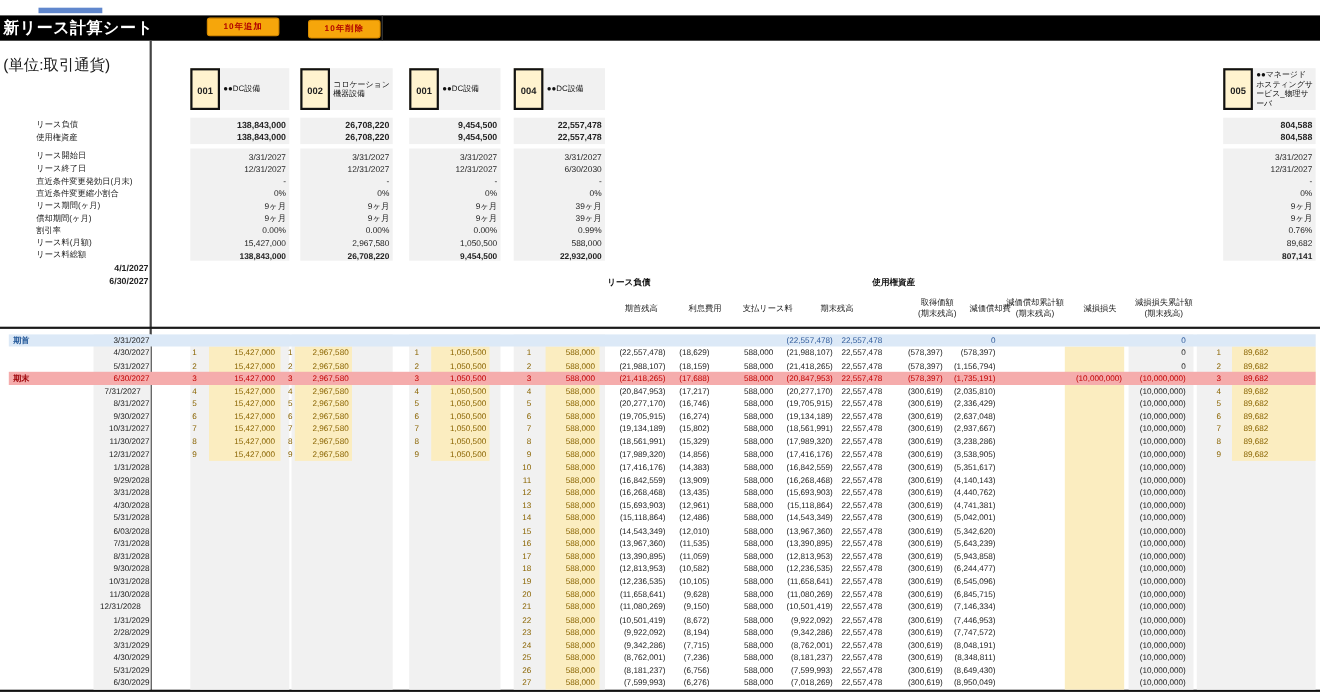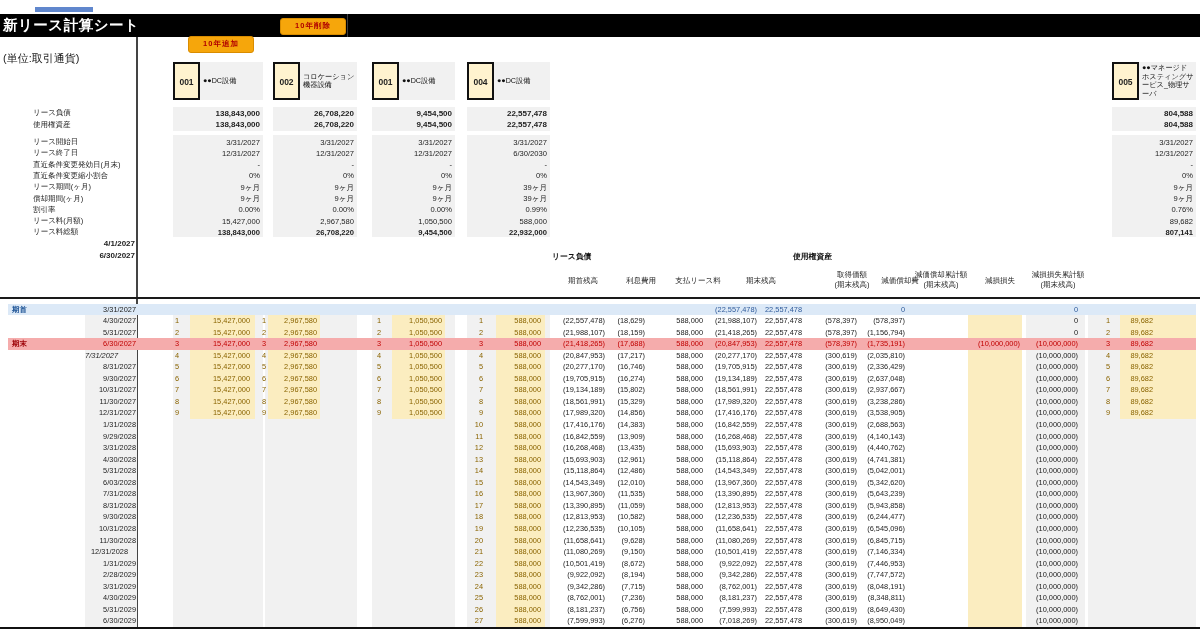--- a/index.html
+++ b/index.html
@@ -31,24 +31,24 @@
 <body>
 
 <div id="stage">
 
   <div class="abs" style="left:35px;top:7px;width:58px;height:5px;background:#4472C4;opacity:.85;"></div>
 
   <div class="abs bar" style="left:0;top:14px;width:1200px;height:23px;"></div>
   <div class="abs" style="left:3px;top:16px;color:#fff;font-weight:bold;font-size:14.5px;letter-spacing:.5px;">新リース計算シート</div>
   <div class="abs" style="left:347px;top:14px;width:1px;height:23px;background:#3c3c3c;"></div>
 
-  <div class="abs btn" style="left:188px;top:36px;width:64px;height:15px;">10年追加</div>
+  <div class="abs btn" style="left:188px;top:16px;width:64px;height:15px;">10年追加</div>
   <div class="abs btn" style="left:280px;top:18px;width:64px;height:15px;">10年削除</div>
 
-  <div class="abs lbl" style="left:3px;top:51px;font-size:11px;">(単位:取引通貨)</div>
+  <div class="abs lbl" style="left:3px;top:51px;font-size:14px;">(単位:取引通貨)</div>
 
   <div class="abs" style="left:136px;top:37px;width:1.5px;height:591px;background:#444;"></div>
 
   <div class="abs num bold" style="left:55px;top:239px;width:80px;font-size:8px;">4/1/2027</div>
   <div class="abs num bold" style="left:55px;top:250.5px;width:80px;font-size:8px;">6/30/2027</div>
 
   <div class="abs grp" style="left:552px;top:251px;">リース負債</div>
   <div class="abs grp" style="left:793px;top:251px;">使用権資産</div>
 
   <div class="abs" style="left:0;top:297px;width:1200px;height:1.5px;background:#1a1a1a;"></div>
@@ -258,21 +258,21 @@
         <div class="abs num c-red" style="left: 577px; top: 0px; width: 68px;">(17,688)</div>
         <div class="abs num c-red" style="left: 635px; top: 0px; width: 68px;">588,000</div>
         <div class="abs num c-red" style="left: 689px; top: 0px; width: 68px;">(20,847,953)</div>
         <div class="abs num c-red" style="left: 734px; top: 0px; width: 68px;">22,557,478</div>
         <div class="abs num c-red" style="left: 789px; top: 0px; width: 68px;">(578,397)</div>
         <div class="abs num c-red" style="left: 837px; top: 0px; width: 68px;">(1,735,191)</div>
         <div class="abs num c-red" style="left: 952px; top: 0px; width: 68px;">(10,000,000)</div>
         <div class="abs num c-red" style="left: 1010px; top: 0px; width: 68px;">(10,000,000)</div>
       </div>
       <div class="abs rowtext" style="left: 0px; top: 349.7px; width: 1200px; height: 11.55px;">
-        <div class="abs num" style="left: 42px; top: 0px; width: 76px; font-style: italic;">7/31/2027</div>
+        <div class="abs num" style="left: 52px; top: 0px; width: 76px;">7/31/2027</div>
         <div class="abs num c-pay" style="left: 155px; top: 0px; width: 24px;">4</div>
         <div class="abs num c-pay" style="left: 188px; top: 0px; width: 62px;">15,427,000</div>
         <div class="abs num c-pay" style="left: 242px; top: 0px; width: 24px;">4</div>
         <div class="abs num c-pay" style="left: 255px; top: 0px; width: 62px;">2,967,580</div>
         <div class="abs num c-pay" style="left: 357px; top: 0px; width: 24px;">4</div>
         <div class="abs num c-pay" style="left: 380px; top: 0px; width: 62px;">1,050,500</div>
         <div class="abs num c-pay" style="left: 459px; top: 0px; width: 24px;">4</div>
         <div class="abs num c-pay" style="left: 479px; top: 0px; width: 62px;">588,000</div>
         <div class="abs num c-pay" style="left: 1086px; top: 0px; width: 24px;">4</div>
         <div class="abs num c-pay" style="left: 1091px; top: 0px; width: 62px;">89,682</div>
@@ -393,21 +393,21 @@
       <div class="abs rowtext" style="left: 0px; top: 419px; width: 1200px; height: 11.55px;">
         <div class="abs num" style="left: 60px; top: 0px; width: 76px;">1/31/2028</div>
         <div class="abs num c-pay" style="left: 459px; top: 0px; width: 24px;">10</div>
         <div class="abs num c-pay" style="left: 479px; top: 0px; width: 62px;">588,000</div>
         <div class="abs num" style="left: 537px; top: 0px; width: 68px;">(17,416,176)</div>
         <div class="abs num" style="left: 577px; top: 0px; width: 68px;">(14,383)</div>
         <div class="abs num" style="left: 635px; top: 0px; width: 68px;">588,000</div>
         <div class="abs num" style="left: 689px; top: 0px; width: 68px;">(16,842,559)</div>
         <div class="abs num" style="left: 734px; top: 0px; width: 68px;">22,557,478</div>
         <div class="abs num" style="left: 789px; top: 0px; width: 68px;">(300,619)</div>
-        <div class="abs num" style="left: 837px; top: 0px; width: 68px;">(2,688,563)</div>
+        <div class="abs num" style="left: 837px; top: 0px; width: 68px;">(5,351,617)</div>
         <div class="abs num" style="left: 1010px; top: 0px; width: 68px;">(10,000,000)</div>
       </div>
       <div class="abs rowtext" style="left: 0px; top: 430.55px; width: 1200px; height: 11.55px;">
         <div class="abs num" style="left: 60px; top: 0px; width: 76px;">9/29/2028</div>
         <div class="abs num c-pay" style="left: 459px; top: 0px; width: 24px;">11</div>
         <div class="abs num c-pay" style="left: 479px; top: 0px; width: 62px;">588,000</div>
         <div class="abs num" style="left: 537px; top: 0px; width: 68px;">(16,842,559)</div>
         <div class="abs num" style="left: 577px; top: 0px; width: 68px;">(13,909)</div>
         <div class="abs num" style="left: 635px; top: 0px; width: 68px;">588,000</div>
         <div class="abs num" style="left: 689px; top: 0px; width: 68px;">(16,268,468)</div>

